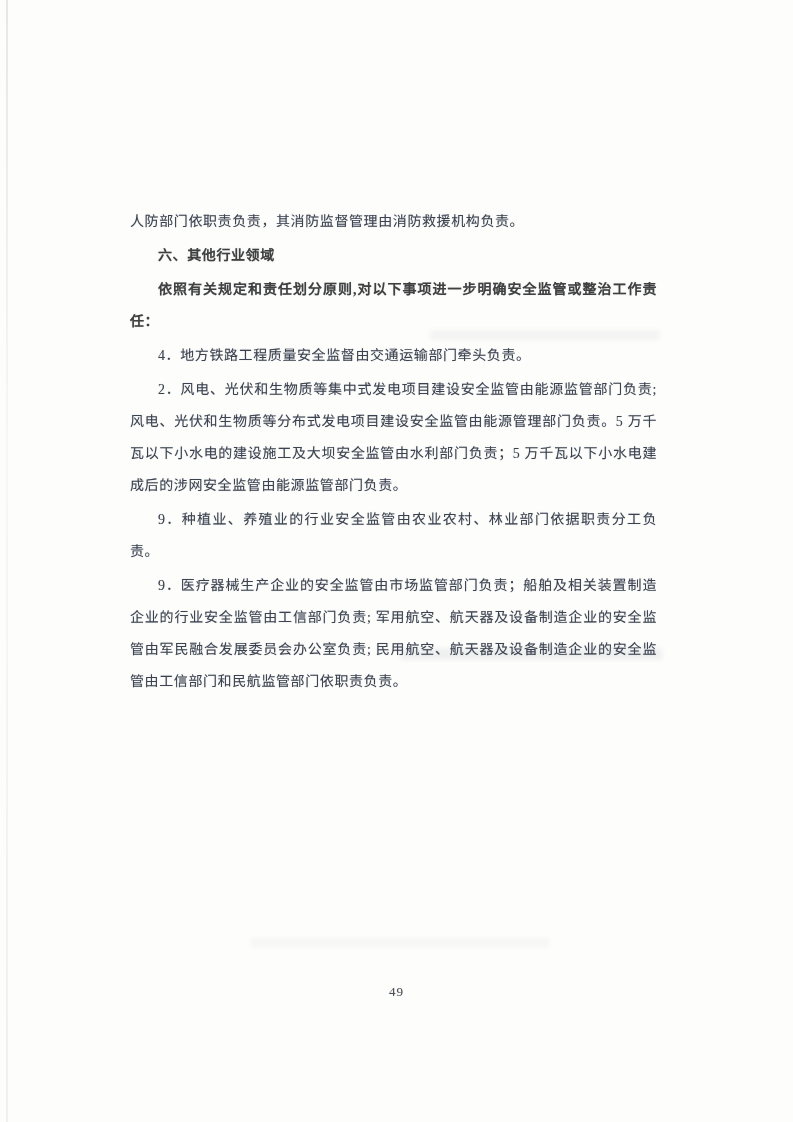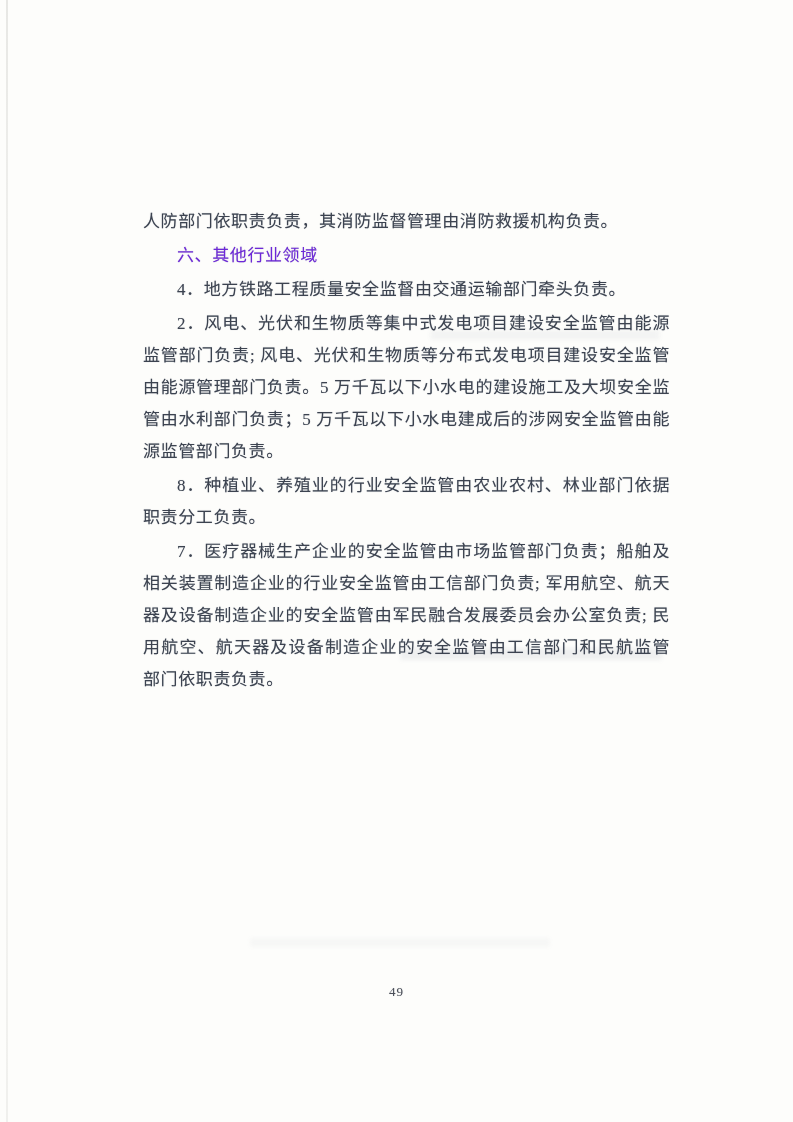--- a/index.html
+++ b/index.html
@@ -33,40 +33,40 @@
   .artifact.a1 { left: 400px; top: 648px; width: 262px; height: 12px; }
   .artifact.a2 { left: 430px; top: 330px; width: 230px; height: 10px; opacity: .7; }
   .artifact.a3 { left: 250px; top: 938px; width: 300px; height: 9px; opacity: .5; }
 
   .page {
     position: absolute;
     inset: 0;
   }
   .text-block {
     position: absolute;
-    left: 143px;
+    left: 130px;
     top: 206px;
     width: 527px;
     color: #3c4350;
-    font-size: 17px;
+    font-size: 14px;
     line-height: 32px;
     letter-spacing: 0.6px;
     text-align: justify;
     text-shadow: 0 0 1px rgba(70, 80, 100, 0.35);
   }
   .para {
     margin: 0 0 2px 0;
     text-indent: 2em;
   }
   .para.no-indent {
     text-indent: 0;
   }
   .para.bold {
-    font-weight: normal;
-    color: #6d28d9;
+    font-weight: bold;
+    color: #404040;
   }
   .page-number {
     position: absolute;
     left: 0;
     top: 984px;
     width: 100%;
     text-align: center;
     font-size: 13px;
     color: #4b4f58;
     letter-spacing: 1px;
@@ -81,27 +81,28 @@
   <div class="scan-edge"></div>
   <div class="artifact a1"></div>
   <div class="artifact a2"></div>
   <div class="artifact a3"></div>
 
   <div class="text-block">
     <p class="para no-indent">人防部门依职责负责，其消防监督管理由消防救援机构负责。</p>
 
     <p class="para bold">六、其他行业领域</p>
 
+    <p class="para bold">依照有关规定和责任划分原则,对以下事项进一步明确安全监管或整治工作责任：</p>
 
     <p class="para">4．地方铁路工程质量安全监督由交通运输部门牵头负责。</p>
 
     <p class="para">2．风电、光伏和生物质等集中式发电项目建设安全监管由能源监管部门负责; 风电、光伏和生物质等分布式发电项目建设安全监管由能源管理部门负责。5 万千瓦以下小水电的建设施工及大坝安全监管由水利部门负责；5 万千瓦以下小水电建成后的涉网安全监管由能源监管部门负责。</p>
 
 
-    <p class="para">8．种植业、养殖业的行业安全监管由农业农村、林业部门依据职责分工负责。</p>
+    <p class="para">9．种植业、养殖业的行业安全监管由农业农村、林业部门依据职责分工负责。</p>
 
-    <p class="para">7．医疗器械生产企业的安全监管由市场监管部门负责；船舶及相关装置制造企业的行业安全监管由工信部门负责; 军用航空、航天器及设备制造企业的安全监管由军民融合发展委员会办公室负责; 民用航空、航天器及设备制造企业的安全监管由工信部门和民航监管部门依职责负责。</p>
+    <p class="para">9．医疗器械生产企业的安全监管由市场监管部门负责；船舶及相关装置制造企业的行业安全监管由工信部门负责; 军用航空、航天器及设备制造企业的安全监管由军民融合发展委员会办公室负责; 民用航空、航天器及设备制造企业的安全监管由工信部门和民航监管部门依职责负责。</p>
 
   </div>
 
   <div class="page-number">49</div>
 
 </div>
 
 </body></html>

